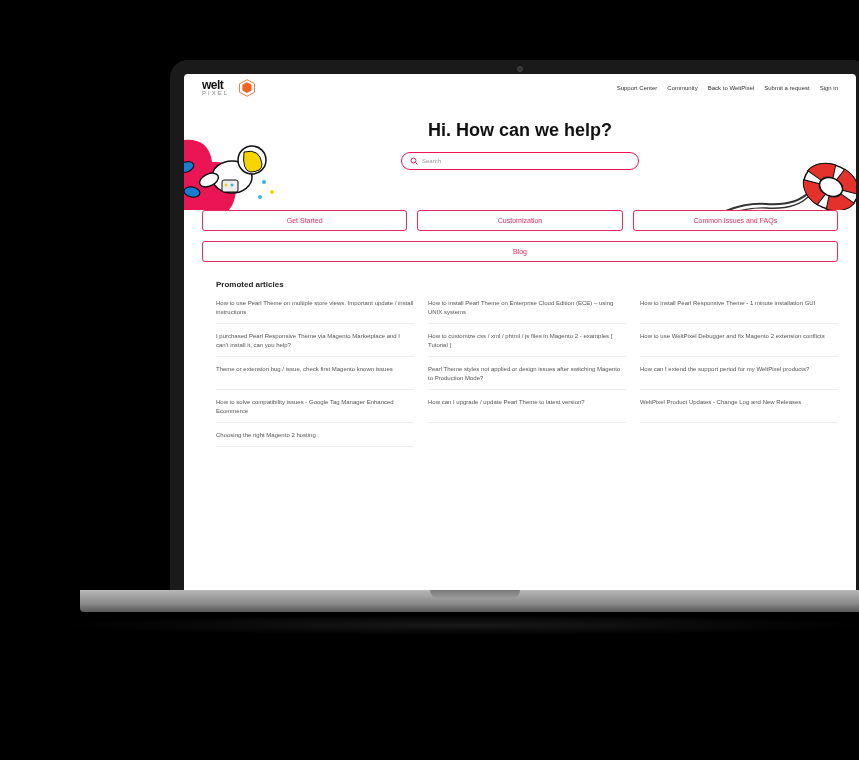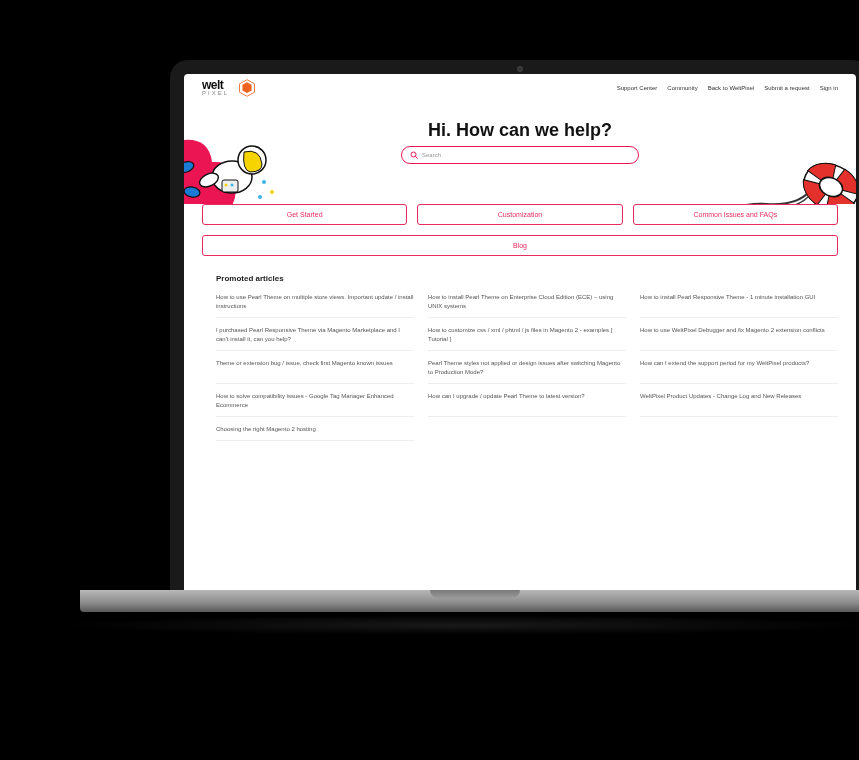--- a/index.html
+++ b/index.html
@@ -109,21 +109,21 @@
     .hero {
       position: relative;
       text-align: center;
       padding: 18px 0 40px 0;
       overflow: hidden;
     }
     .hero h1 {
       font-size: 18px;
       font-weight: 800;
       color: #111;
-      margin-bottom: 4px;
+      margin-bottom: 10px;
     }
     .search-wrap {
       display: inline-flex;
       align-items: center;
       width: 238px;
       height: 18px;
       border: 1px solid #ec1554;
       border-radius: 12px;
       padding: 0 8px;
       gap: 4px;

